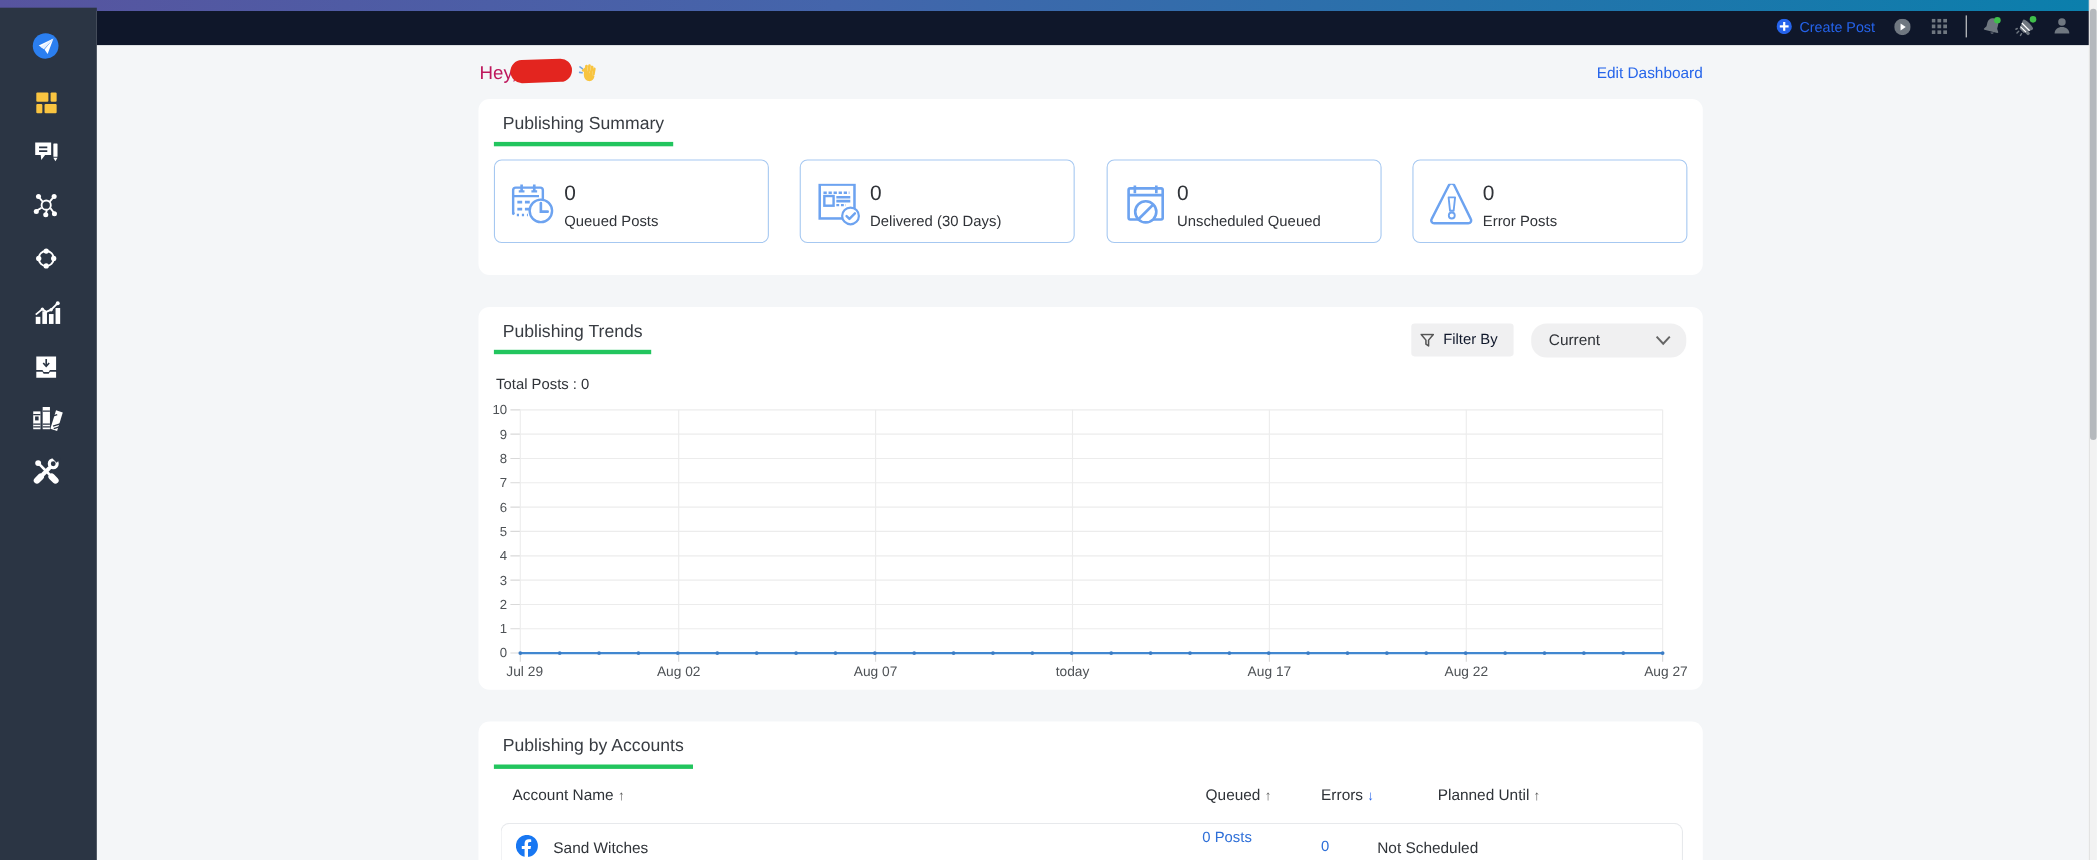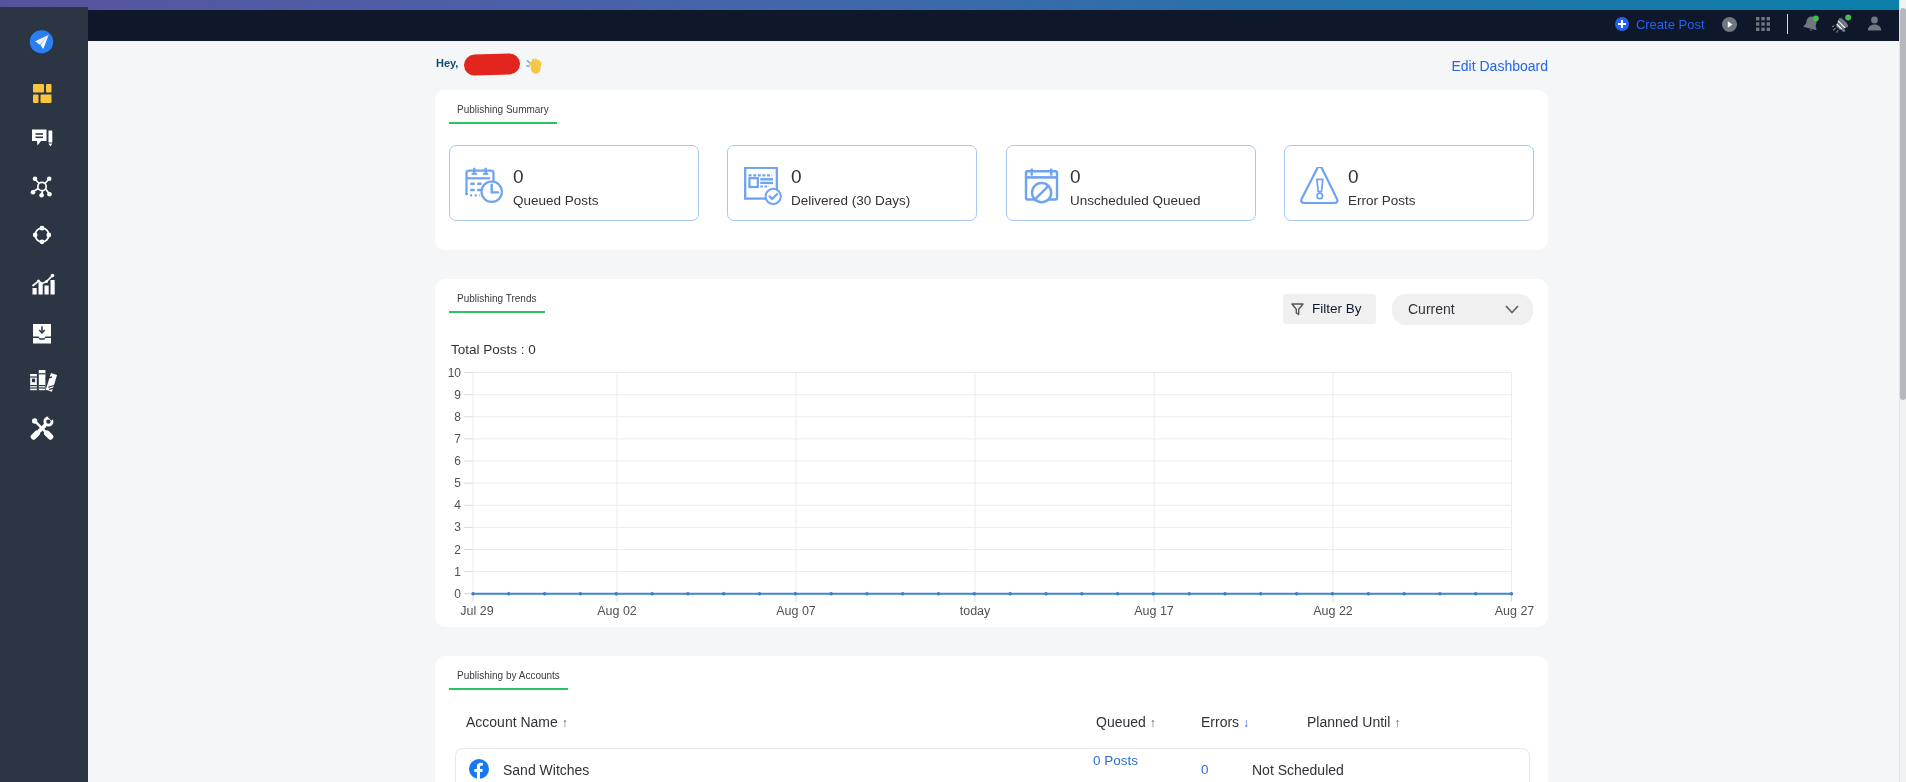--- a/index.html
+++ b/index.html
@@ -10,27 +10,27 @@
   background:linear-gradient(90deg,#57549f 0%,#4465ab 40%,#2672ab 70%,#0b7fac 100%); }
 #sidebar { left:0; top:7px; width:88px; height:775px; background:#2b3544; }
 #topbar { left:88px; top:10px; width:1811px; height:31px; background:#0f172a; }
 #scrollcol { left:1899px; top:0; width:7px; height:782px; background:#f2f2f2; border-left:1px solid #e3e3e3; }
 #scrollthumb { left:1900px; top:8px; width:6px; height:392px; background:#b5b9bd; border-radius:3px; }
 .card { position:absolute; background:#fff; border-radius:10px; }
 #card1 { left:435px; top:90px; width:1113px; height:160px; }
 #card2 { left:435px; top:279px; width:1113px; height:348px; }
 #card3 { left:435px; top:656px; width:1113px; height:140px; }
 .cardtitle { position:absolute; left:14px; top:14px; padding:0 8px 7px 8px;
-  font-size:10px; color:#383c42; border-bottom:2px solid #22c55e; }
+  font-size:16px; color:#383c42; border-bottom:4px solid #22c55e; }
 .statbox { position:absolute; top:55px; width:250px; height:76px;
   border:1px solid #a6c8f1; border-radius:7px; }
 .statnum { position:absolute; left:63px; top:20px; font-size:19px; color:#303338; }
 .statlbl { position:absolute; left:63px; top:47px; font-size:13.5px; color:#303338; }
 .staticon { position:absolute; left:14px; top:21px; }
-#heyrow { left:436px; top:57px; font-size:11px; color:#0c4a6e;font-weight:bold; }
+#heyrow { left:436px; top:57px; font-size:17px; color:#be185d; }
 #redblob { position:absolute; left:28px; top:-3px; width:56px; height:21px;
   background:#e3251f; border-radius:11px; transform:rotate(-2deg); }
 #editdash { right:358px; top:58px; font-size:14px; color:#2665ea; }
 .arr { font-size:12px; color:#555; }
 </style>
 </head>
 <body>
 <div id="gradbar" class="abs"></div>
 <div id="sidebar" class="abs">
 <svg width="88" height="774">

